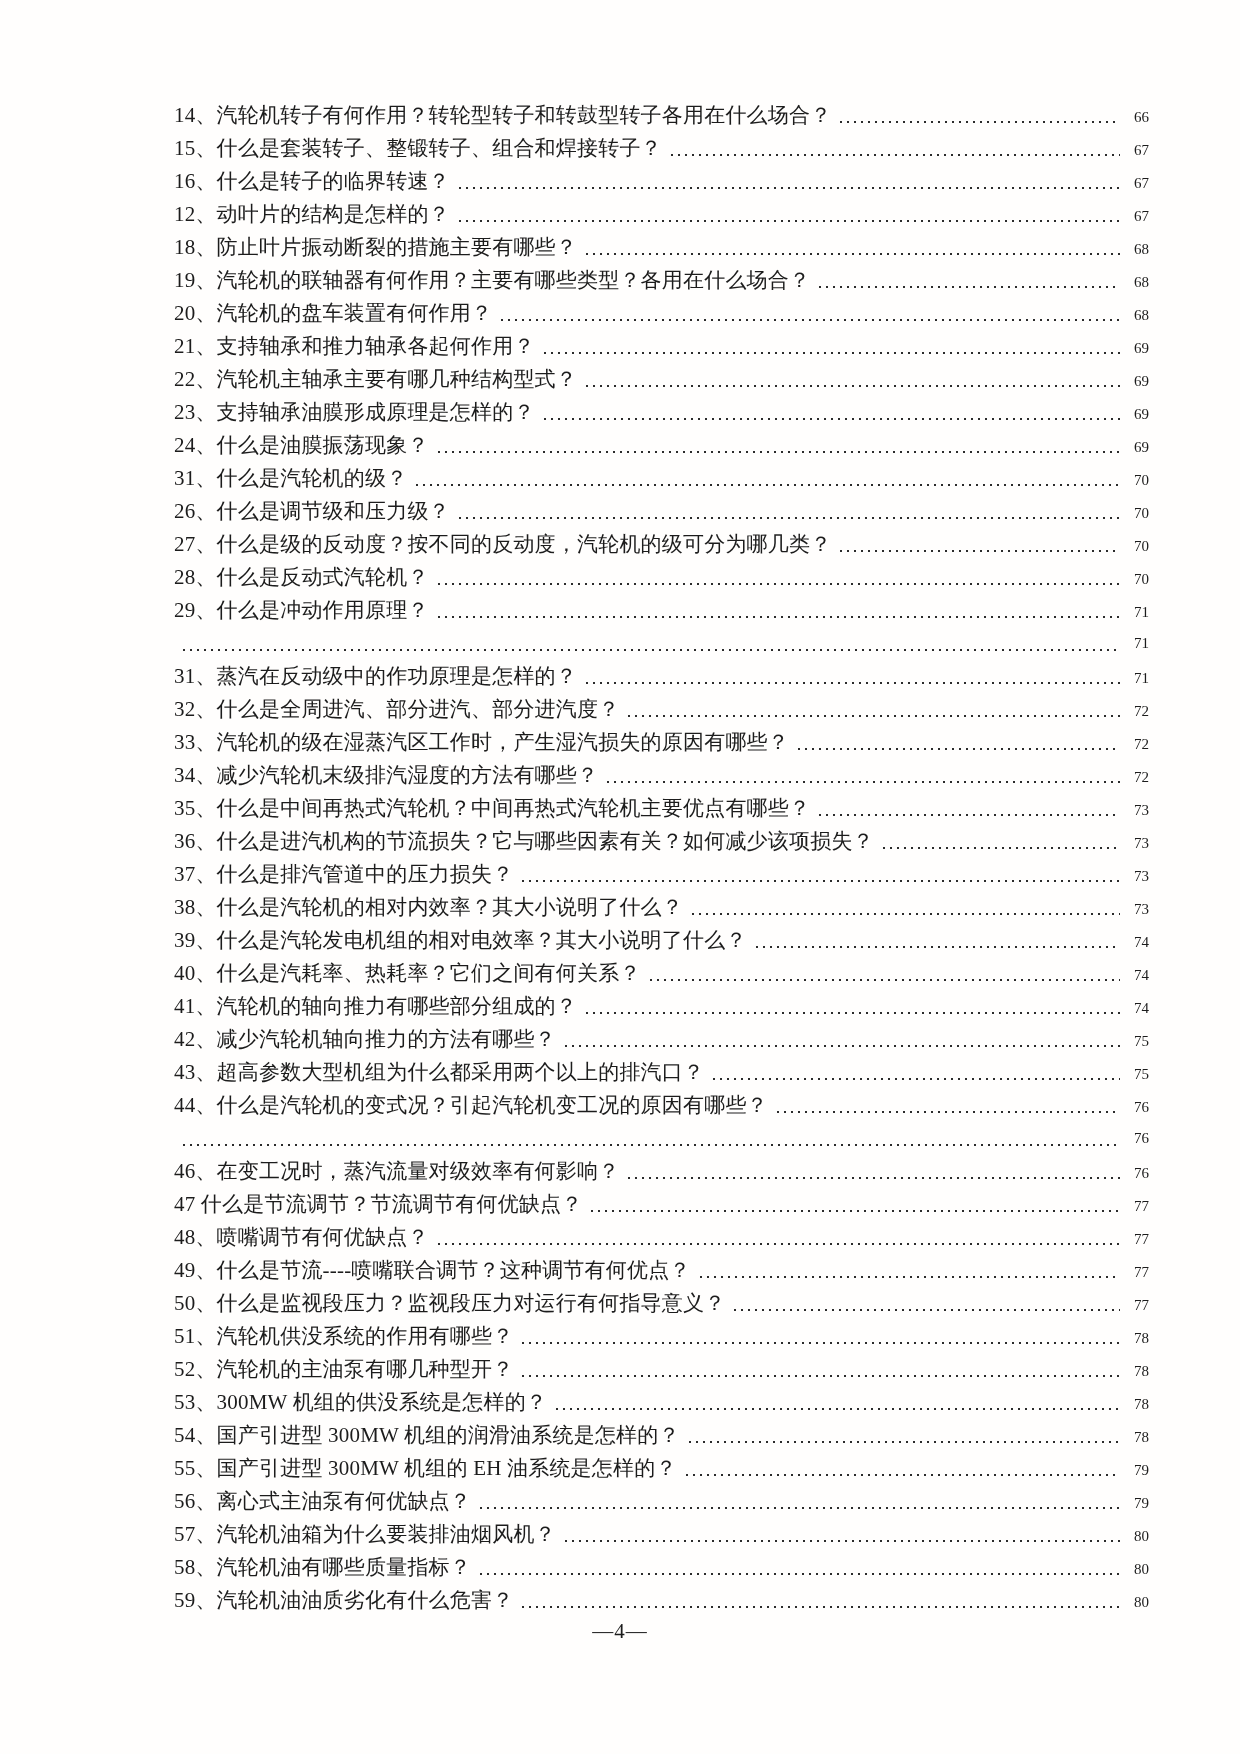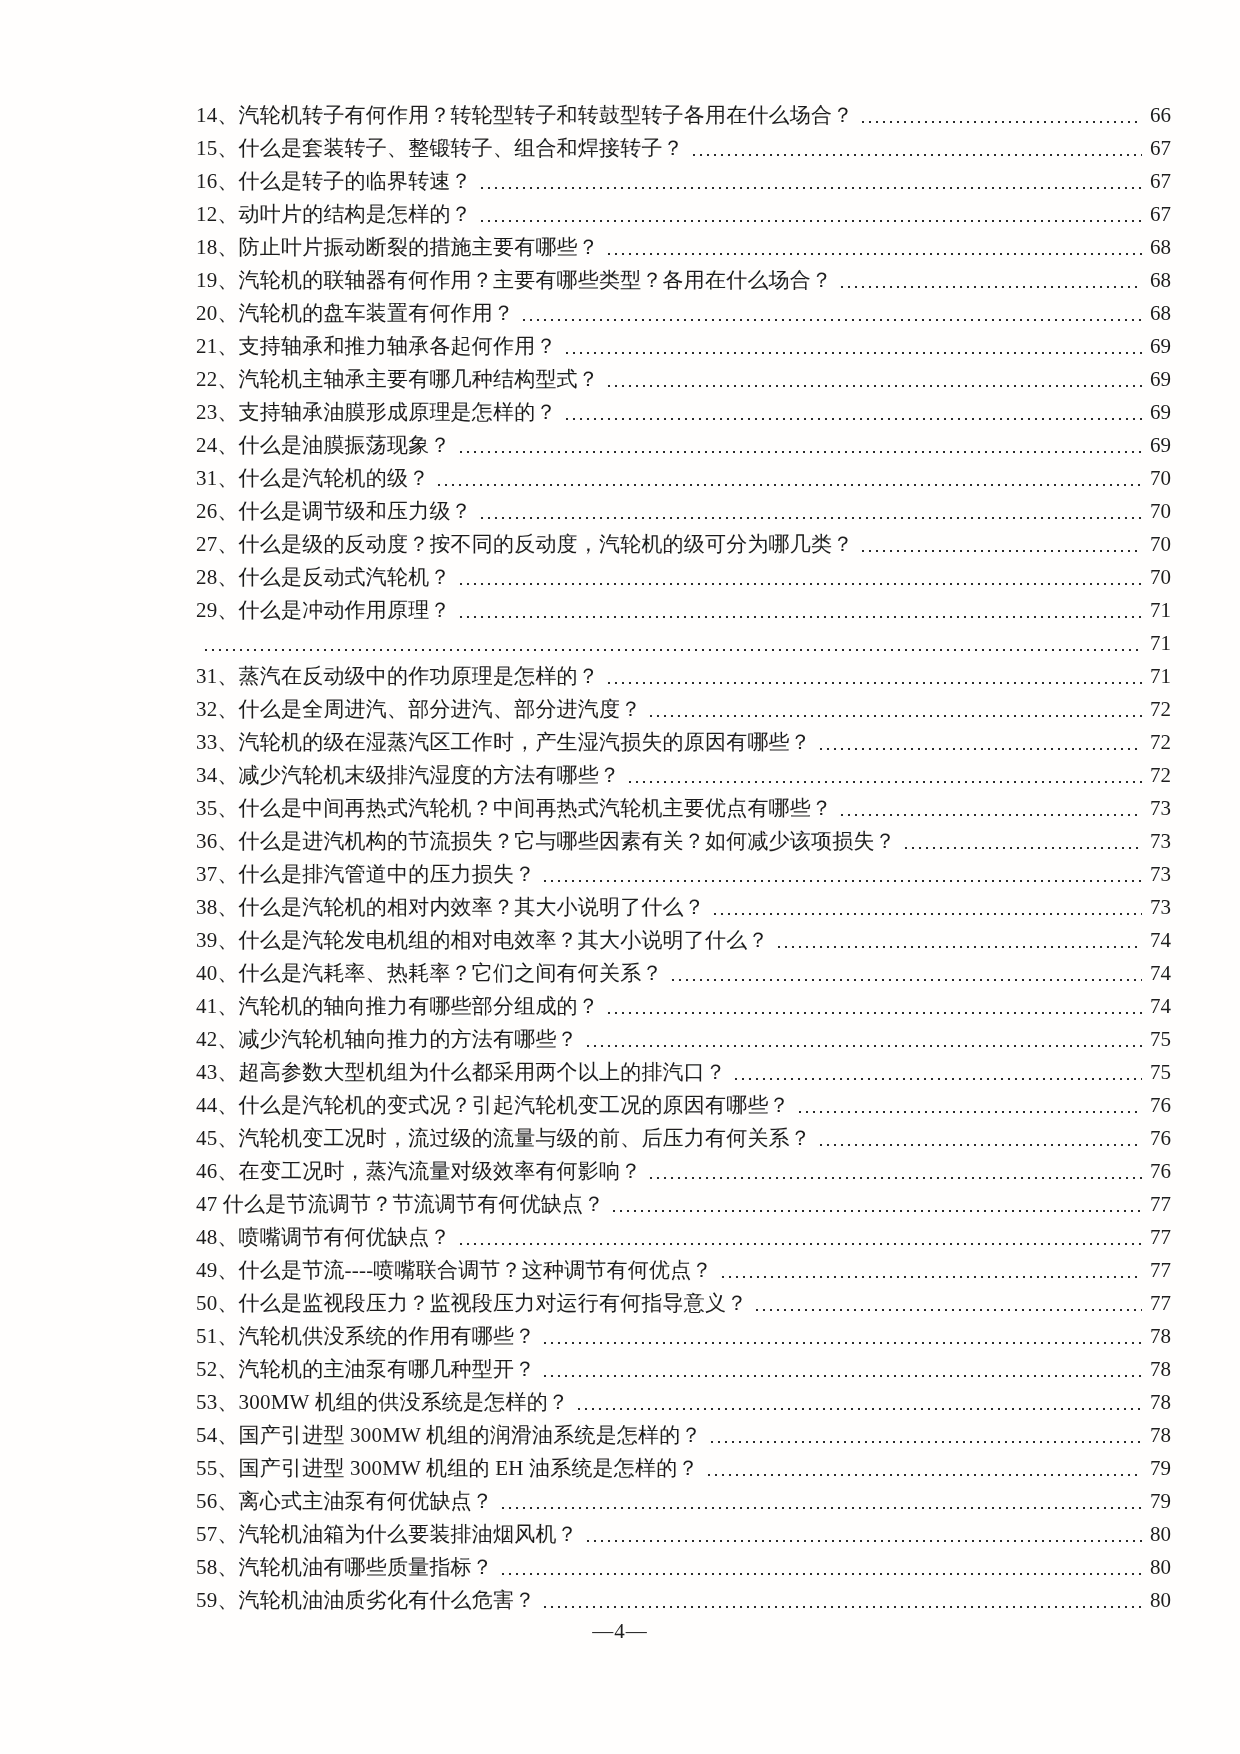--- a/index.html
+++ b/index.html
@@ -11,21 +11,21 @@
     position: relative;
     width: 1240px;
     height: 1754px;
     background: #fffefd;
     overflow: hidden;
     font-family: "Liberation Serif", "DejaVu Serif", serif;
     color: #1c1c1c;
   }
   .toc {
     position: absolute;
-    left: 196px;
+    left: 174px;
     top: 99px;
     width: 975px;
   }
   .toc-row {
     display: flex;
     align-items: baseline;
     height: 33px;
     font-size: 21px;
     line-height: 33px;
     white-space: nowrap;
@@ -45,21 +45,21 @@
       #2b2b2b 0, #2b2b2b 2.2px,
       transparent 2.2px, transparent 7px);
     background-size: 100% 2.4px;
     background-repeat: no-repeat;
     background-position: 0 100%;
   }
   .toc-page {
     flex: 0 0 auto;
     min-width: 26px;
     text-align: right;
-    font-size: 21px;
+    font-size: 15px;
   }
   .footer {
     position: absolute;
     left: 0;
     top: 1619px;
     width: 100%;
     text-align: center;
     font-size: 21px;
     letter-spacing: 1px;
   }
@@ -217,21 +217,20 @@
         <span class="toc-text">43、超高参数大型机组为什么都采用两个以上的排汽口？</span>
         <span class="leader"></span>
         <span class="toc-page">75</span>
       </div>
       <div class="toc-row">
         <span class="toc-text">44、什么是汽轮机的变式况？引起汽轮机变工况的原因有哪些？</span>
         <span class="leader"></span>
         <span class="toc-page">76</span>
       </div>
       <div class="toc-row">
-        <span class="toc-text">45、汽轮机变工况时，流过级的流量与级的前、后压力有何关系？</span>
         <span class="leader"></span>
         <span class="toc-page">76</span>
       </div>
       <div class="toc-row">
         <span class="toc-text">46、在变工况时，蒸汽流量对级效率有何影响？</span>
         <span class="leader"></span>
         <span class="toc-page">76</span>
       </div>
       <div class="toc-row">
         <span class="toc-text">47 什么是节流调节？节流调节有何优缺点？</span>

